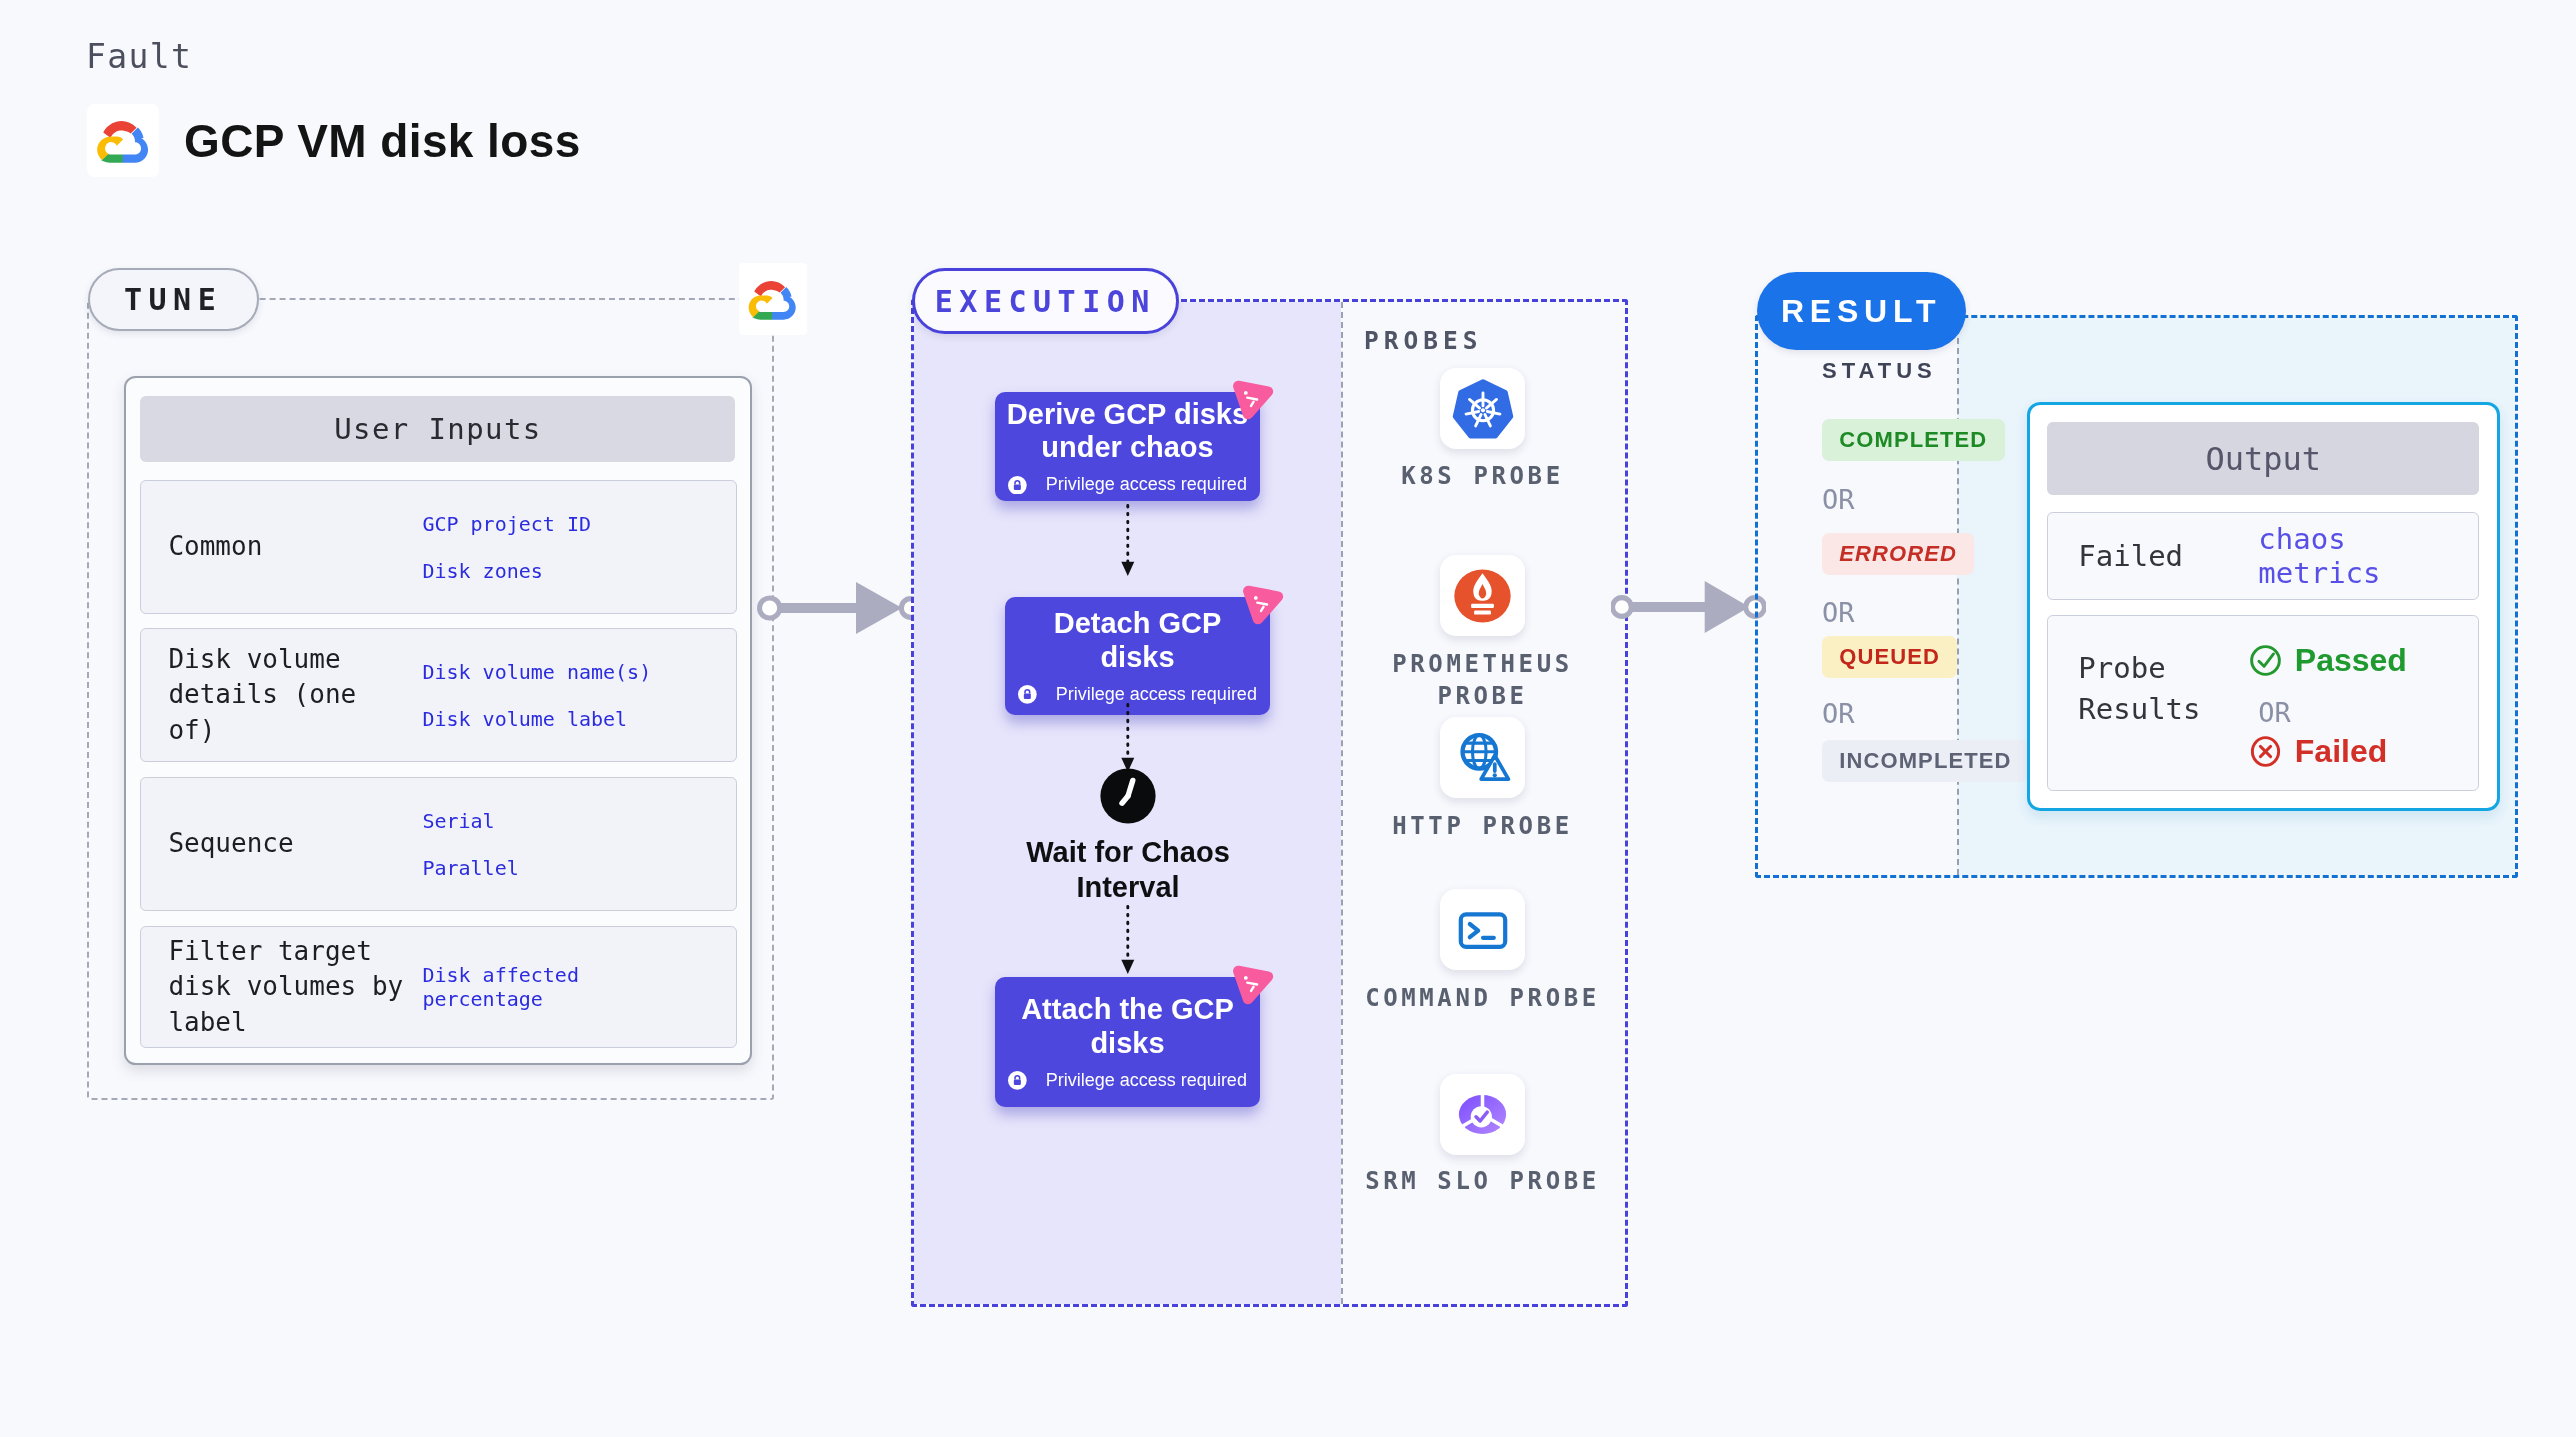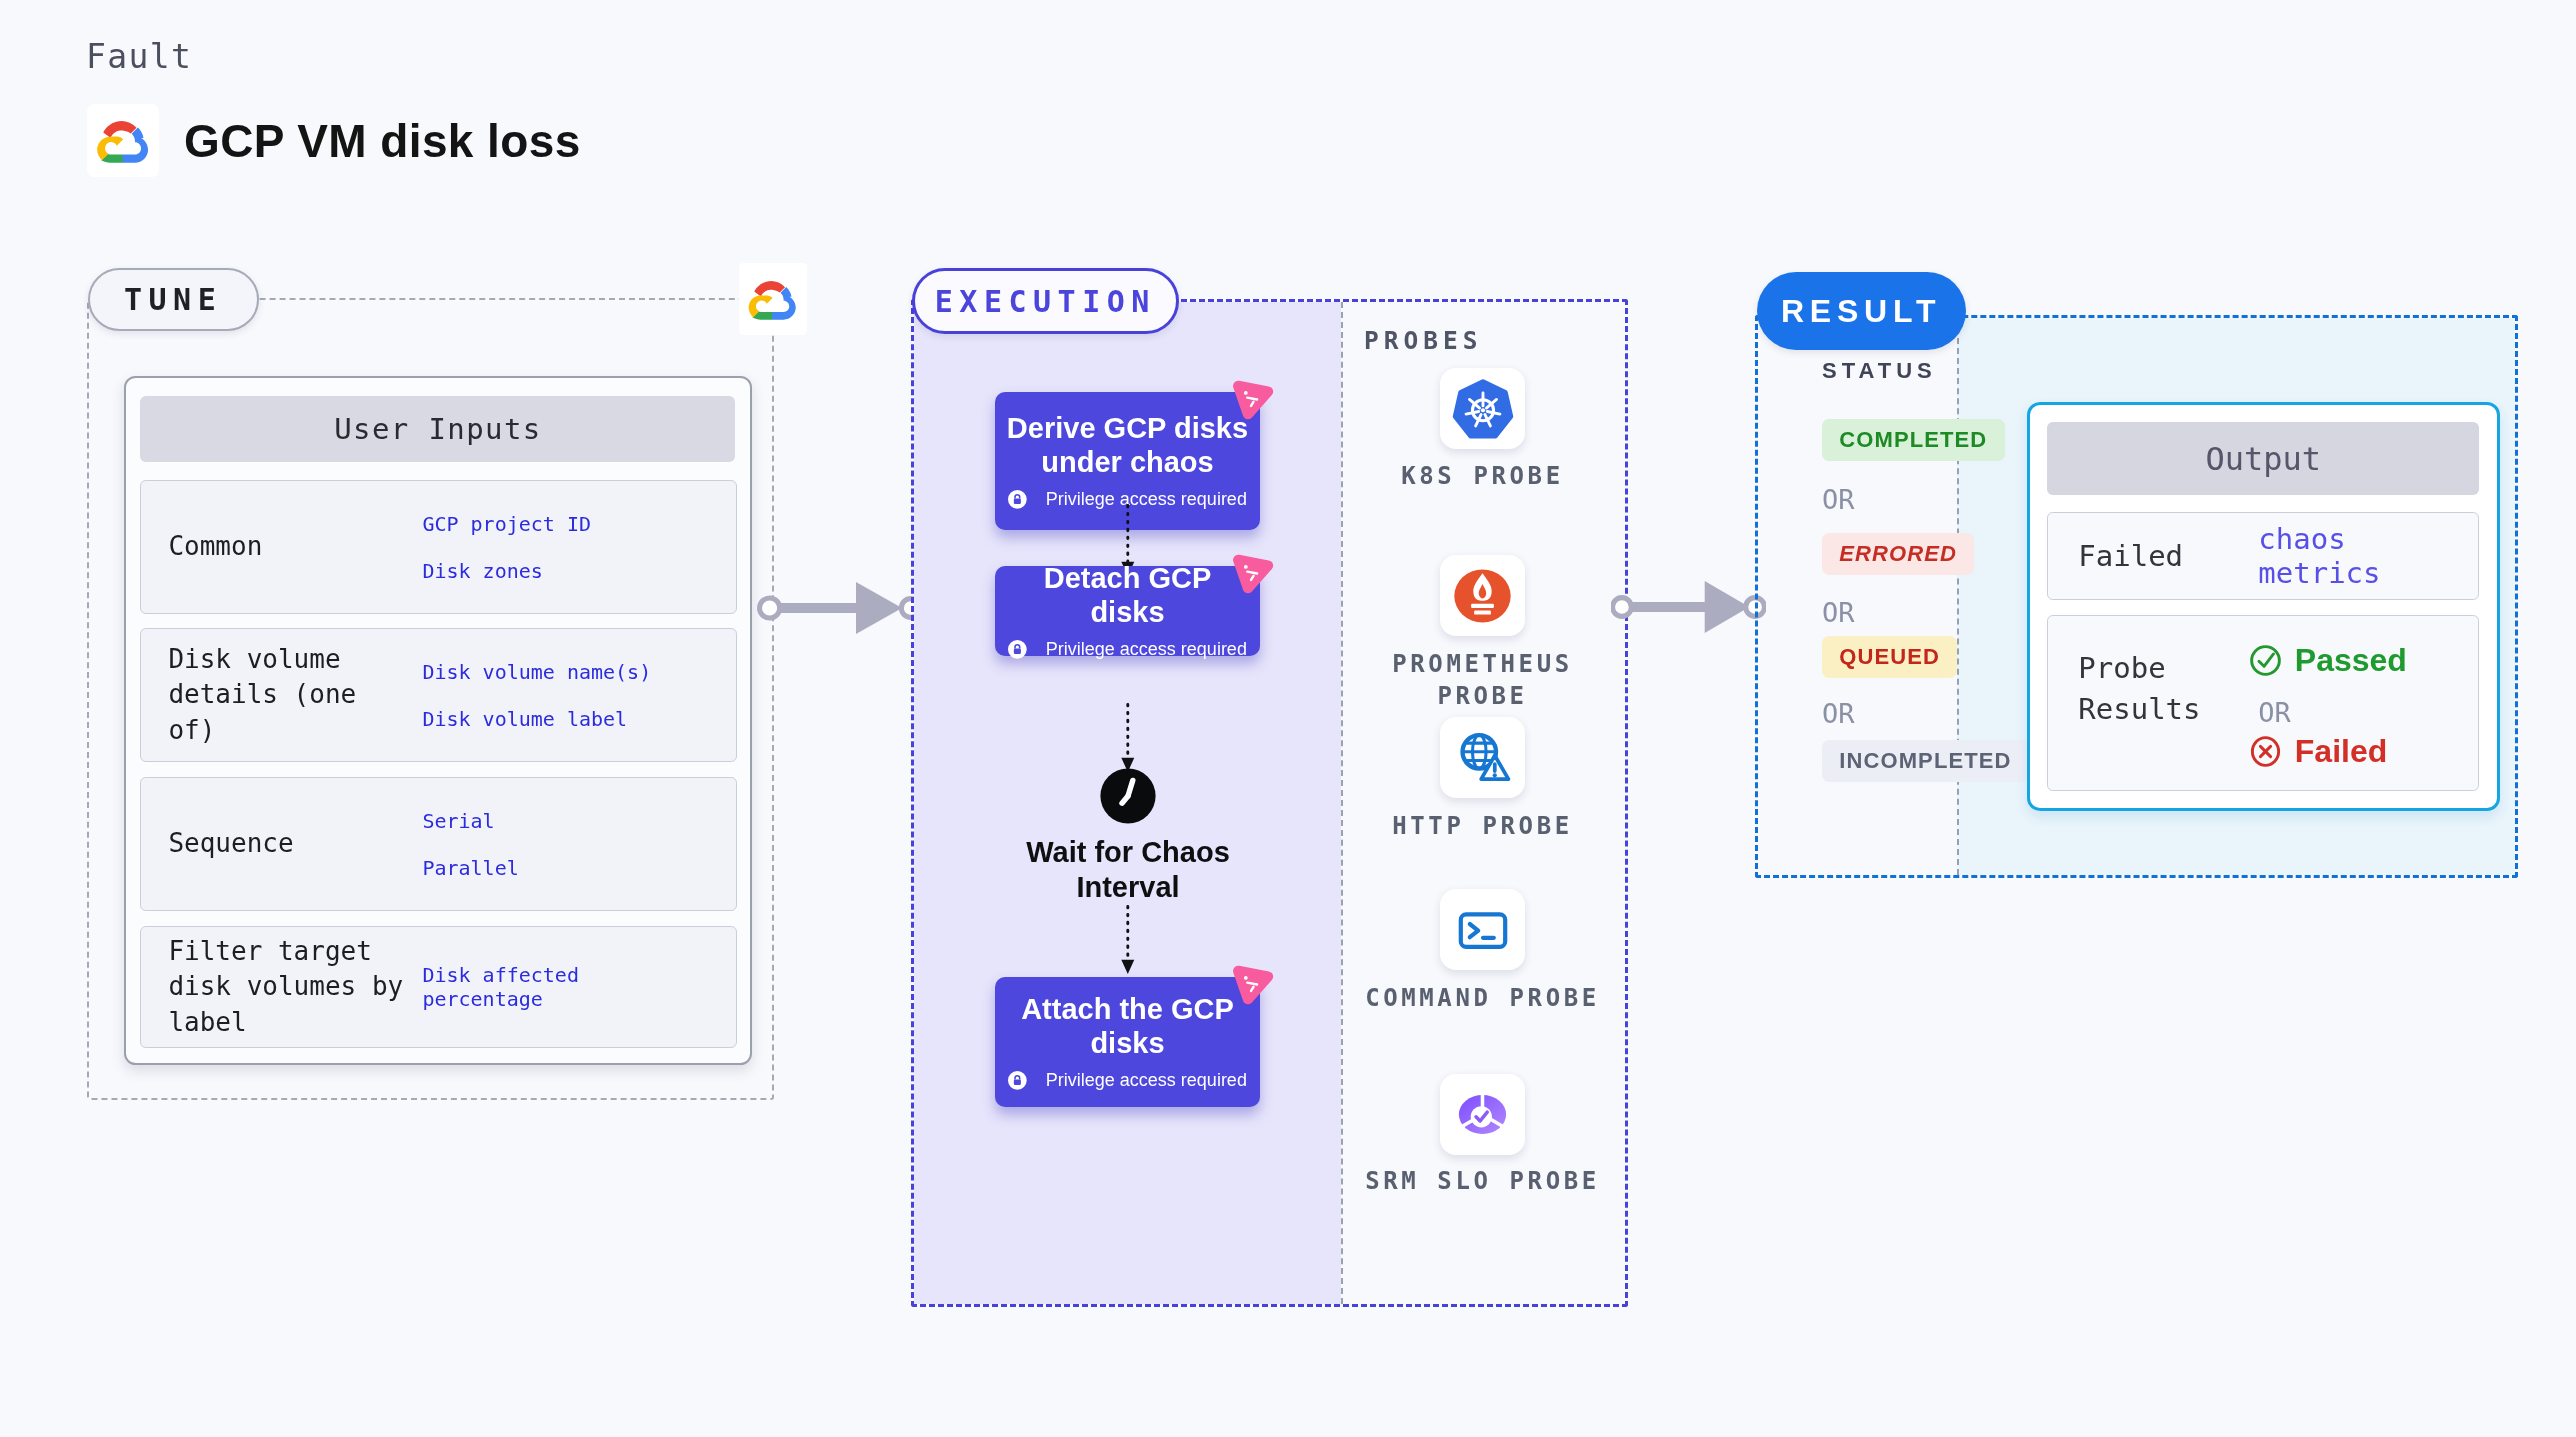--- a/index.html
+++ b/index.html
@@ -147,21 +147,21 @@
     <polygon points="140,14 140,86 204,50" fill="#ACACC0"></polygon>
     <circle cx="20" cy="50" r="14" fill="#fff" stroke="#ACACC0" stroke-width="7"></circle>
     <circle cx="216" cy="50" r="13" fill="#fff" stroke="#ACACC0" stroke-width="7"></circle>
   </svg>
 
   <div class="abs exec-box" style="left:911px;top:299px;width:711px;height:1002px;">
     <div class="exec-fill"></div>
     <div class="exec-divider"></div>
     <div class="pill pill-exec" style="left:-2.2px;top:-34px;width:261px;height:60px;">EXECUTION</div>
 
-    <div class="step-box" style="top:90px;height:138px;">
+    <div class="step-box" style="top:90px;height:109px;">
       <svg class="step-badge" viewBox="0 0 100 100">
         <path d="M22 24 L82 42 L36 84 Z" fill="#F85C9F" stroke="#F85C9F" stroke-width="22" stroke-linejoin="round"></path>
         <line x1="38" y1="50" x2="58" y2="56" stroke="#fff" stroke-width="5" stroke-linecap="round"></line>
         <line x1="44" y1="68" x2="50" y2="60" stroke="#fff" stroke-width="5" stroke-linecap="round"></line>
         <circle cx="36" cy="40" r="4" fill="#fff"></circle>
       </svg>
       <div class="step-title">Derive GCP disks under chaos</div>
       <div class="step-note">
         <svg width="18.7" height="18.7" viewBox="0 0 24 24">
           <circle cx="12" cy="12" r="12" fill="#fff"></circle>
@@ -170,21 +170,21 @@
         </svg>
         <span>Privilege access required</span>
       </div>
     </div>
 
     <svg class="abs" style="left:203px;top:202px;" width="21.6" height="75" viewBox="0 0 30 104">
       <line x1="15" y1="2" x2="15" y2="82" stroke="#101114" stroke-width="4" stroke-dasharray="2 9" stroke-linecap="round"></line>
       <polygon points="6,80 24,80 15,100" fill="#101114"></polygon>
     </svg>
 
-    <div class="step-box" style="top:264px;height:90px;">
+    <div class="step-box" style="top:295px;height:118px;margin-left:10px;">
       <svg class="step-badge" viewBox="0 0 100 100">
         <path d="M22 24 L82 42 L36 84 Z" fill="#F85C9F" stroke="#F85C9F" stroke-width="22" stroke-linejoin="round"></path>
         <line x1="38" y1="50" x2="58" y2="56" stroke="#fff" stroke-width="5" stroke-linecap="round"></line>
         <line x1="44" y1="68" x2="50" y2="60" stroke="#fff" stroke-width="5" stroke-linecap="round"></line>
         <circle cx="36" cy="40" r="4" fill="#fff"></circle>
       </svg>
       <div class="step-title">Detach GCP disks</div>
       <div class="step-note">
         <svg width="18.7" height="18.7" viewBox="0 0 24 24">
           <circle cx="12" cy="12" r="12" fill="#fff"></circle>

